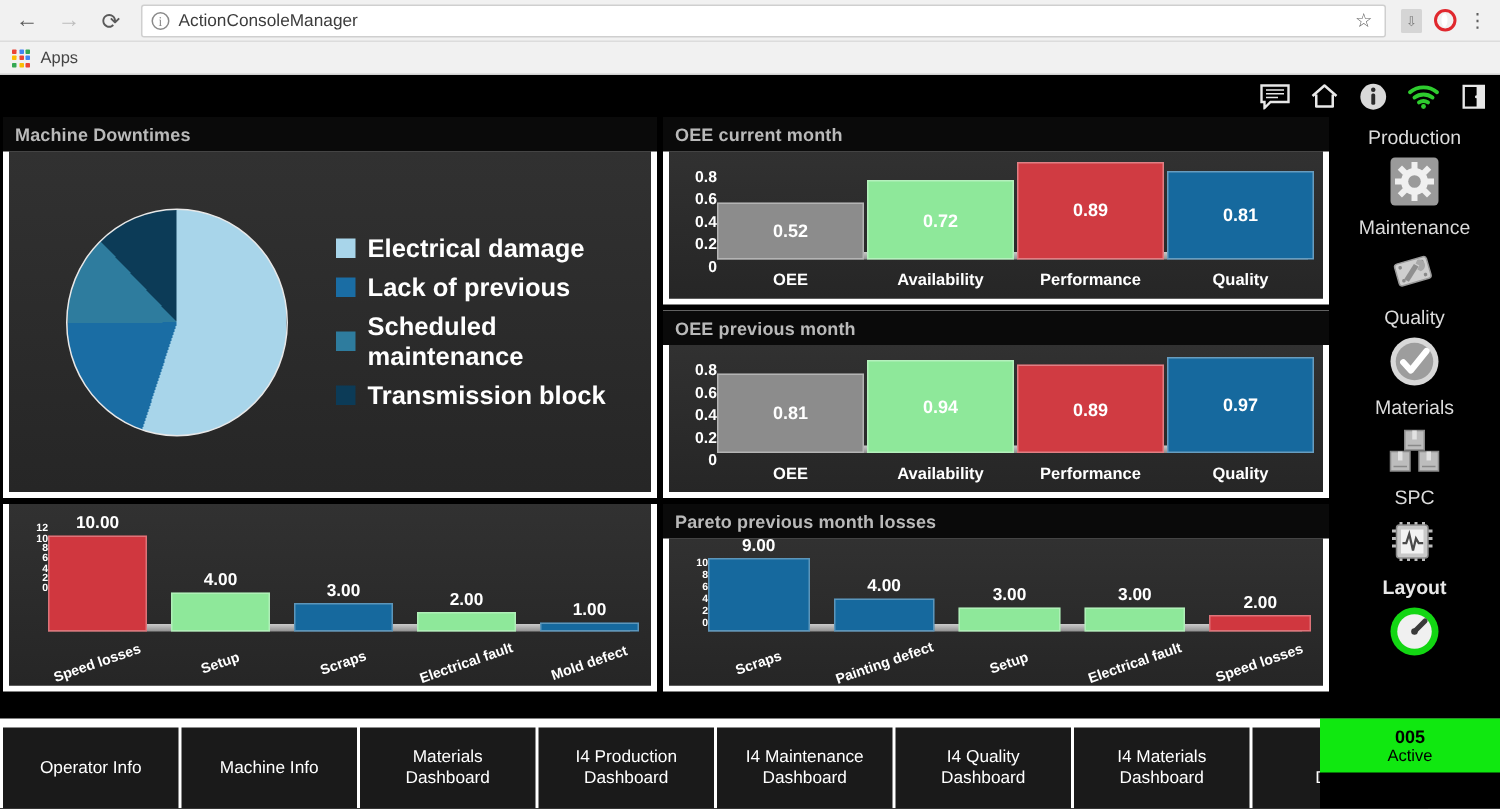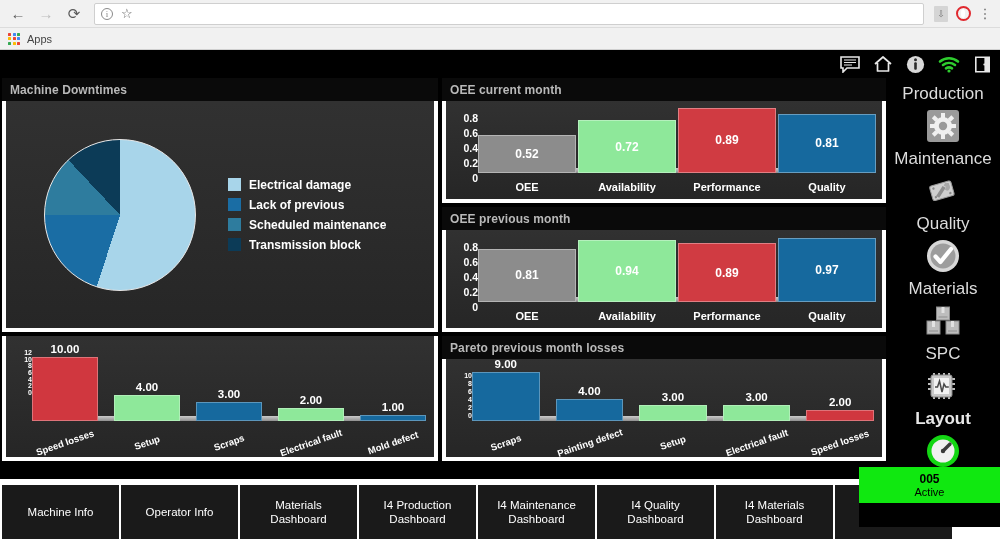--- a/index.html
+++ b/index.html
@@ -92,21 +92,21 @@
 
   
   .pie-wrap { position: absolute; inset: 0; display: flex; align-items: center; }
   .pie {
     width: 152px; height: 152px; border-radius: 50%; margin-left: 38px;
     border: 1.5px solid #e8e8e8;
   }
   .legend { margin-left: 32px; display: flex; flex-direction: column; gap: 6px; }
   .legend-row { display: flex; align-items: center; gap: 8px; }
   .legend-swatch { width: 13px; height: 13px; flex: 0 0 auto; }
-  .legend-text { font-size: 12px; color: #fff; font-weight: bold; }
+  .legend-text { font-size: 17px; color: #fff; font-weight: bold; }
 
   
   .oee { position: absolute; inset: 0; padding: 6px 6px 2px 6px; display: flex; }
   .oee-yaxis {
     width: 26px; height: 72px; margin-top: 5px; position: relative;
     display: flex; flex-direction: column; justify-content: space-between;
     align-items: flex-end; font-size: 10.5px; color: #fff; font-weight: bold;
   }
   .oee-plot {
     flex: 1 1 auto; position: relative; display: flex; align-items: flex-end;
@@ -156,55 +156,56 @@
     transform: rotate(-19deg); white-space: nowrap;
   }
 
   
   .sidebar {
     position: absolute; top: 28px; right: 0; width: 114px; height: 461px;
     background: #000; display: flex; flex-direction: column; align-items: center;
     padding-top: 6px;
   }
   .side-item { width: 100%; text-align: center; margin-bottom: 4px; }
-  .side-label { font-size: 17px; color: #dcdcdc; margin-bottom: 3px; display: block; }
+  .side-label { font-size: 13px; color: #dcdcdc; margin-bottom: 3px; display: block; }
   .side-item.active .side-label { font-weight: bold; color: #e8e8e8; }
   .side-ico { height: 38px; display: flex; align-items: center; justify-content: center; }
 
   
   .tabbar {
     position: absolute; bottom: 0; left: 0; width: 1000px; height: 60px;
     background: #fff; display: flex; align-items: flex-start; gap: 2px;
     padding: 6px 0 0 2px;
   }
   .tab {
     width: 117px; height: 54px; background: #1a1a1a; color: #fff;
     display: flex; align-items: center; justify-content: center; text-align: center;
     font-size: 11.5px; line-height: 14px; padding: 0 4px;
   }
   .status-badge {
-    position: absolute; right: 0; bottom: 12px; width: 141px; height: 60px;
+    position: absolute; right: 0; bottom: 0; width: 120px; height: 60px;
     background: #000; display: flex; flex-direction: column; align-items: stretch;
   }
   .status-green {
     background: #10e810; height: 36px; display: flex; flex-direction: column;
     align-items: center; justify-content: center; color: #000;
   }
   .status-num { font-size: 12px; font-weight: bold; }
   .status-state { font-size: 11px; }
 </style>
 </head>
 <body>
 
 <div class="browser-bar">
   <div class="nav-btn">←</div>
   <div class="nav-btn disabled">→</div>
   <div class="nav-btn">⟳</div>
   <div class="omnibox">
     <div class="info-circle">i</div>
+    <div class="omnibox-text" title="Search or type URL">ActionConsoleManager</div>
     <div class="star-icon">☆</div>
   </div>
   <div class="tb-icon">
       <div class="pdf-badge">⇩</div>
     </div>
   <div class="tb-icon">
       <div class="opera-badge"></div>
     </div>
   <div class="tb-icon kebab">⋮</div>
 </div>
@@ -556,24 +557,24 @@
             <circle cx="17" cy="17" r="11.5" fill="#f0f0f0"></circle>
             <path d="M17 17l7-7" stroke="#3a3a3a" stroke-width="3.4" stroke-linecap="round"></path>
             <circle cx="17" cy="17" r="2.2" fill="#3a3a3a"></circle>
           </svg>
         </span>
       </div>
     </div>
 
   <div class="tabbar" id="tabbar">
       <div class="tab">
+        <div>Operator Info</div>
+      </div>
+      <div class="tab">
         <div>Machine Info</div>
-      </div>
-      <div class="tab">
-        <div>Operator Info</div>
       </div>
       <div class="tab">
         <div>Materials<br>Dashboard</div>
       </div>
       <div class="tab">
         <div>I4 Production<br>Dashboard</div>
       </div>
       <div class="tab">
         <div>I4 Maintenance<br>Dashboard</div>
       </div>

